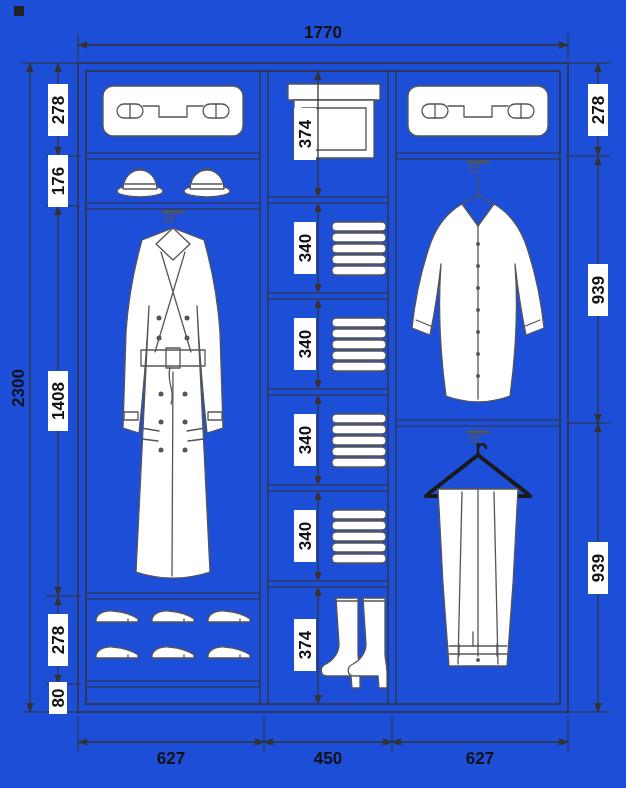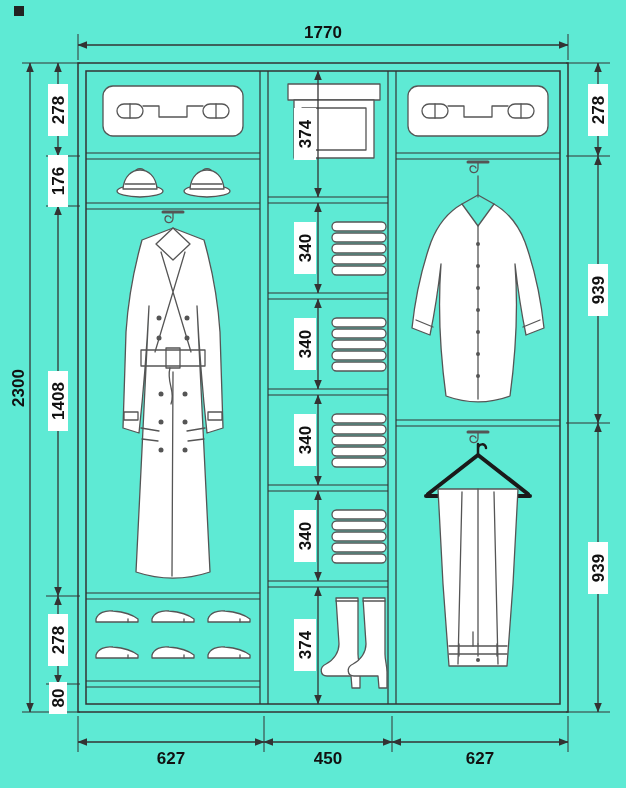--- a/index.html
+++ b/index.html
@@ -1,16 +1,16 @@
 <!DOCTYPE html>
 <html><head>
 <meta charset="utf-8">
 <style>
   html,body{margin:0;padding:0;background:#ffffff;font-family:"Liberation Sans",sans-serif;}
-  .canvas{position:relative;width:626px;height:788px;background:#5eead4;overflow:hidden;}
+  .canvas{position:relative;width:626px;height:788px;background:#1d4ed8;overflow:hidden;}
   svg{display:block;}
   .frame{fill:none;stroke:#333;stroke-width:1.5;}
   .thin{fill:none;stroke:#333;stroke-width:1.2;}
   .ext{fill:none;stroke:#333;stroke-width:1;}
   .dim{stroke:#333;stroke-width:1.3;}
   .halo{fill:#ffffff;}
   .art{fill:none;stroke:#555;stroke-width:1.3;stroke-linejoin:round;stroke-linecap:round;}
   .artf{fill:#ffffff;stroke:#555;stroke-width:1.3;stroke-linejoin:round;stroke-linecap:round;}
   .dark{stroke:#1a1a1a;}
   .dot{fill:#555;stroke:none;}

